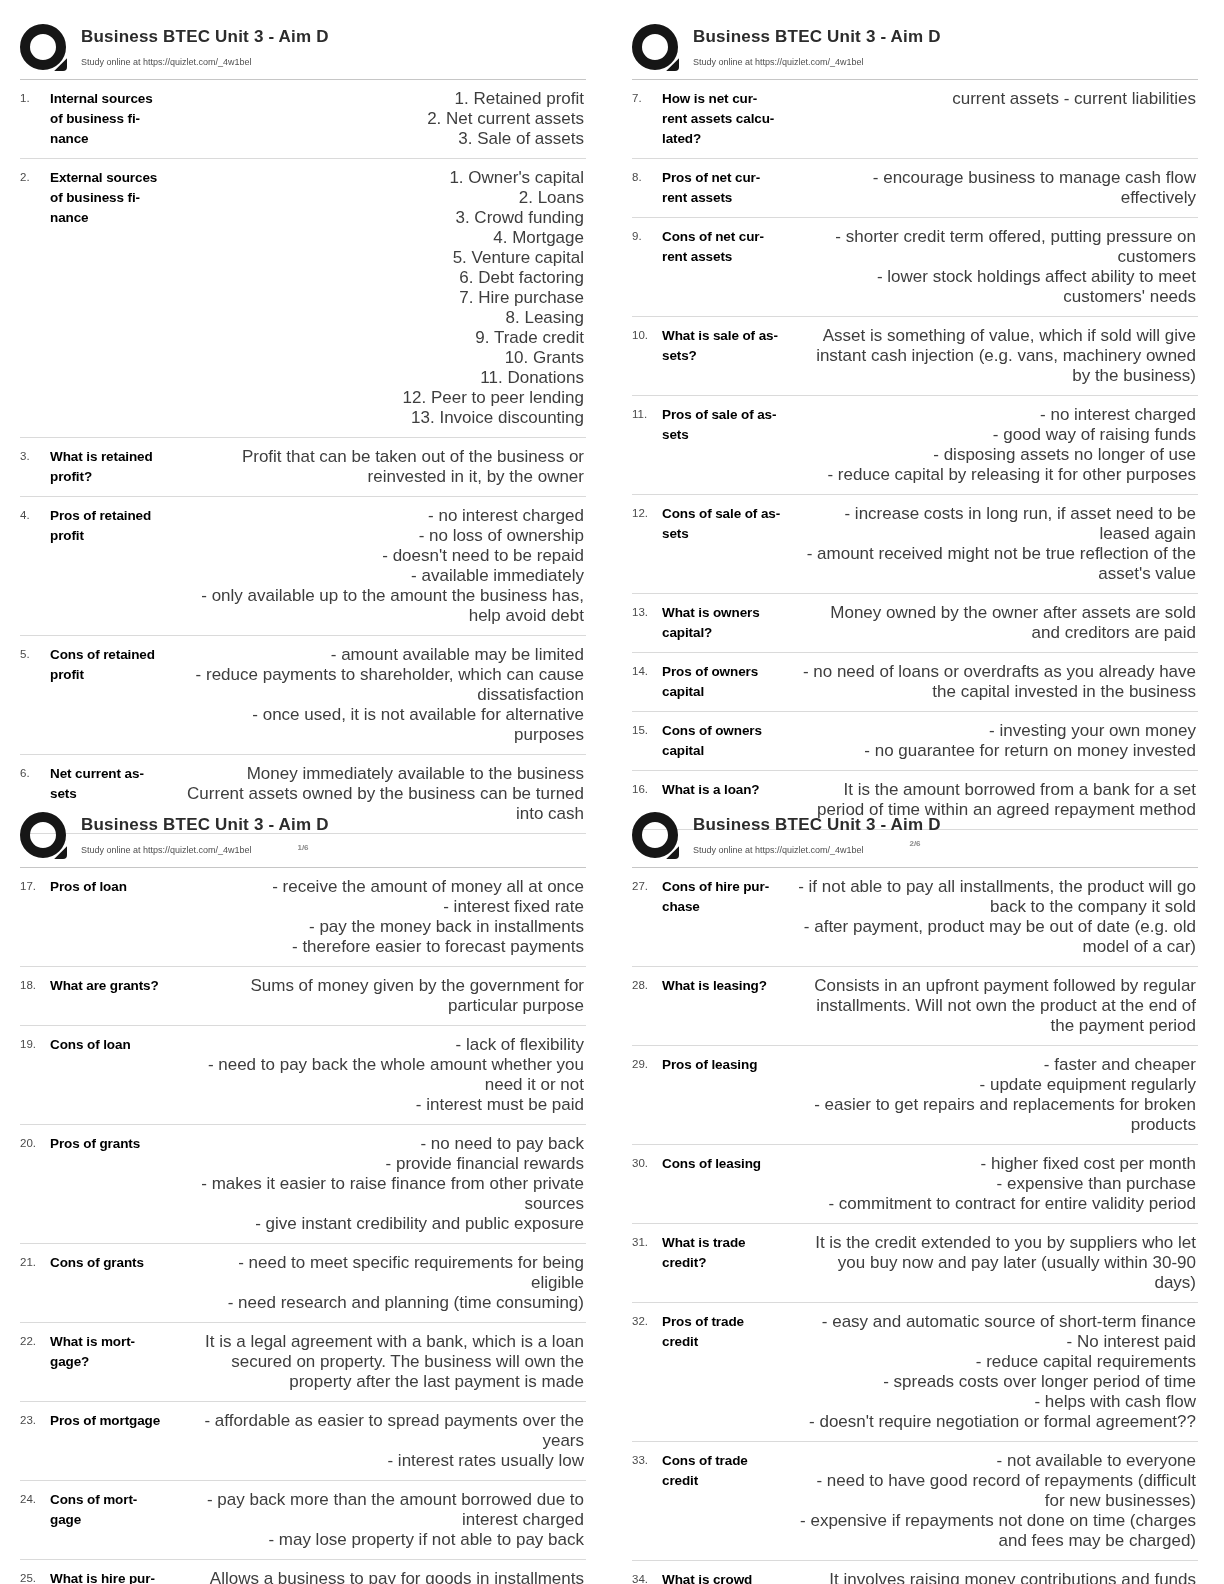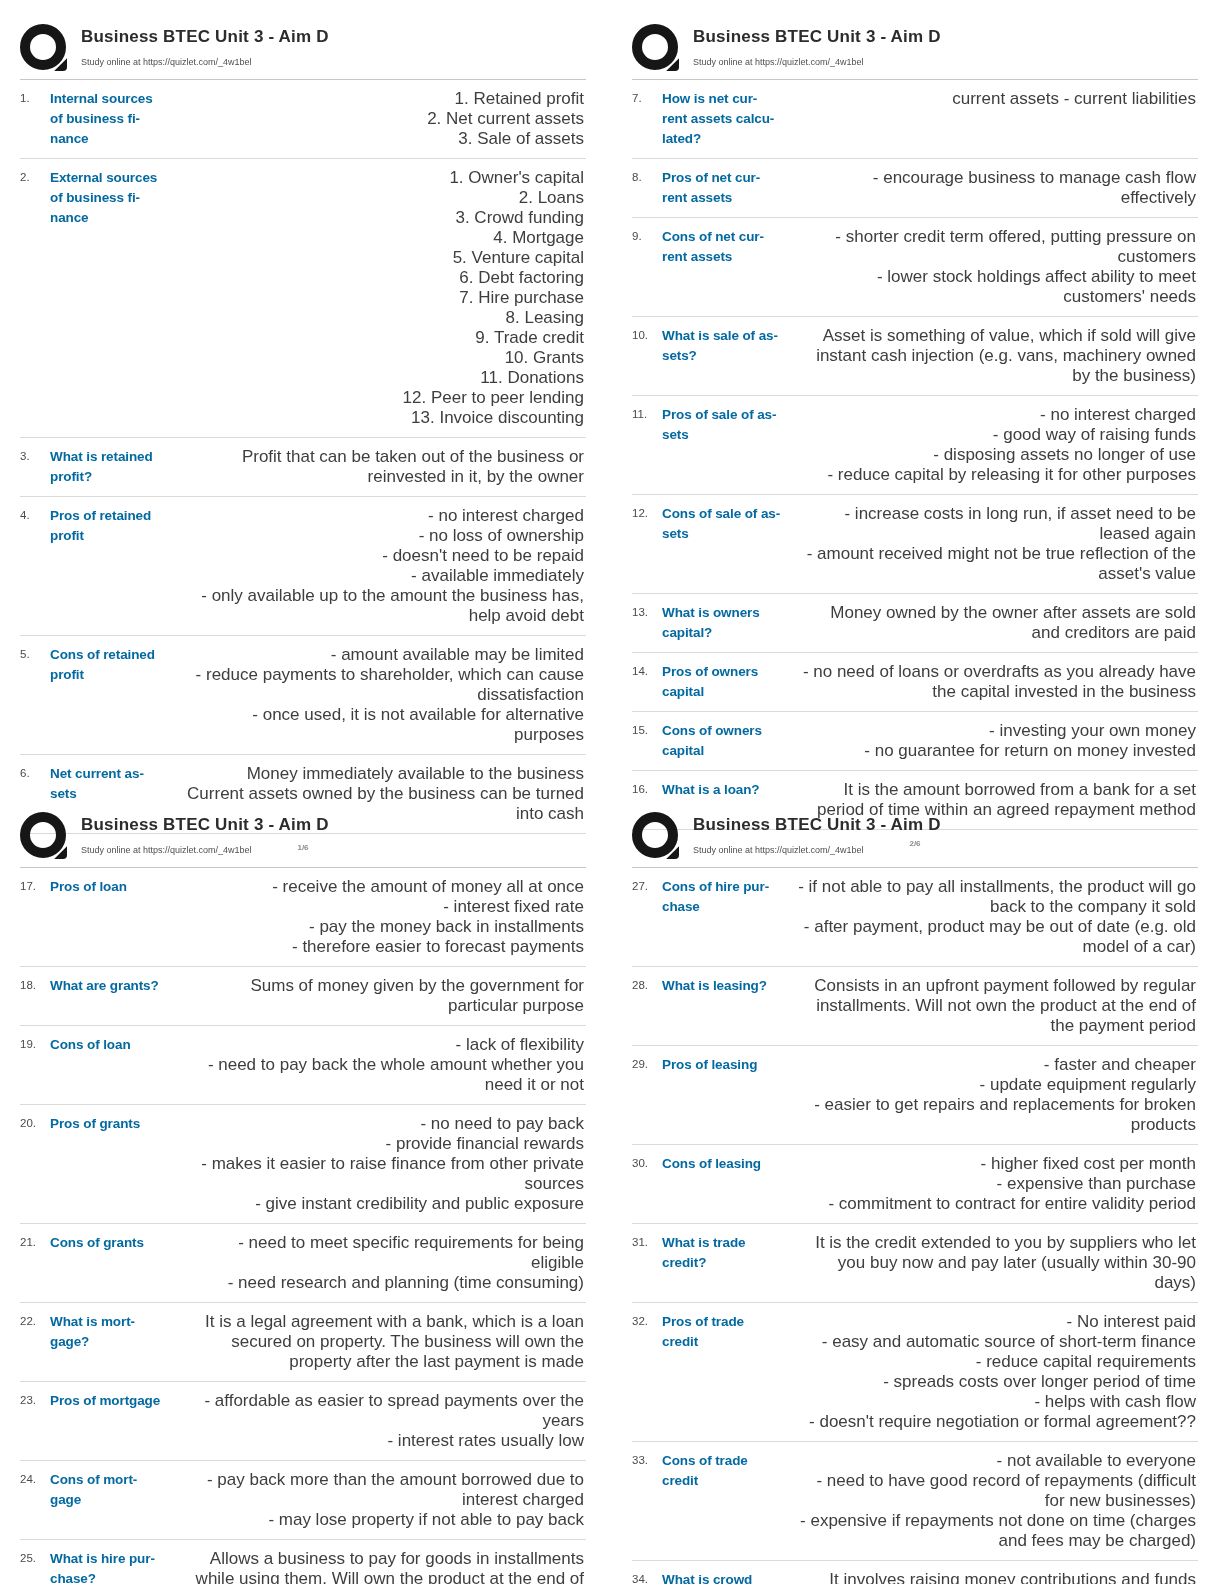--- a/index.html
+++ b/index.html
@@ -19,21 +19,21 @@
   .logo-ring { position:absolute; inset:0; border:10px solid #161616; border-radius:50%; }
   .logo-tail { position:absolute; right:-1px; bottom:-1px; width:16px; height:16px; background:#161616;
                clip-path:polygon(20% 100%, 100% 20%, 100% 100%); border-radius:0 0 4px 0; }
   .title { font-size:17px; font-weight:bold; color:#2c2c2c; letter-spacing:.2px; }
   .subtitle { font-size:9px; color:#4f4f4f; margin-top:10px; }
 
   .rows { display:block; }
   .row { display:grid; grid-template-columns:30px 136px 1fr; align-items:start;
          padding:9px 0; border-bottom:1px solid #dadada; }
   .num  { font-size:11.5px; color:#4a4a4a; padding-top:3px; }
-  .term { font-size:13.5px; font-weight:bold; color:#0369a1; line-height:20px; letter-spacing:-.1px; padding-right:6px; }
+  .term { font-size:13.5px; font-weight:bold; color:#000000; line-height:20px; letter-spacing:-.1px; padding-right:6px; }
   .term div { white-space:nowrap; }
   .def  { font-size:17px; color:#3e3e3e; line-height:20px; padding-right:2px;text-align:right; }
 
   .pageno { margin-top:auto; text-align:center; font-size:8px; color:#8a8a8a; padding:9px 0 5px 0;font-weight:bold; }
 </style>
 </head>
 <body>
 
 <div class="panel" id="panel-0">
   <div class="hdr">
@@ -289,20 +289,21 @@
         </div>
       </div>
       <div class="row">
         <div class="num">19.</div>
         <div class="term">
           <div>Cons of loan</div>
         </div>
         <div class="def">
           <div>- lack of flexibility</div>
           <div>- need to pay back the whole amount whether you need it or not</div>
+          <div>- interest must be paid</div>
         </div>
       </div>
       <div class="row">
         <div class="num">20.</div>
         <div class="term">
           <div>Pros of grants</div>
         </div>
         <div class="def">
           <div>- no need to pay back</div>
           <div>- provide financial rewards</div>
@@ -441,22 +442,22 @@
           <div>It is the credit extended to you by suppliers who let you buy now and pay later (usually within 30-90 days)</div>
         </div>
       </div>
       <div class="row">
         <div class="num">32.</div>
         <div class="term">
           <div>Pros of trade</div>
           <div>credit</div>
         </div>
         <div class="def">
+          <div>- easy and automatic source of short-term finance</div>
           <div>- No interest paid</div>
-          <div>- easy and automatic source of short-term finance</div>
           <div>- reduce capital requirements</div>
           <div>- spreads costs over longer period of time</div>
           <div>- helps with cash flow</div>
           <div>- doesn't require negotiation or formal agreement??</div>
         </div>
       </div>
       <div class="row">
         <div class="num">33.</div>
         <div class="term">
           <div>Cons of trade</div>

